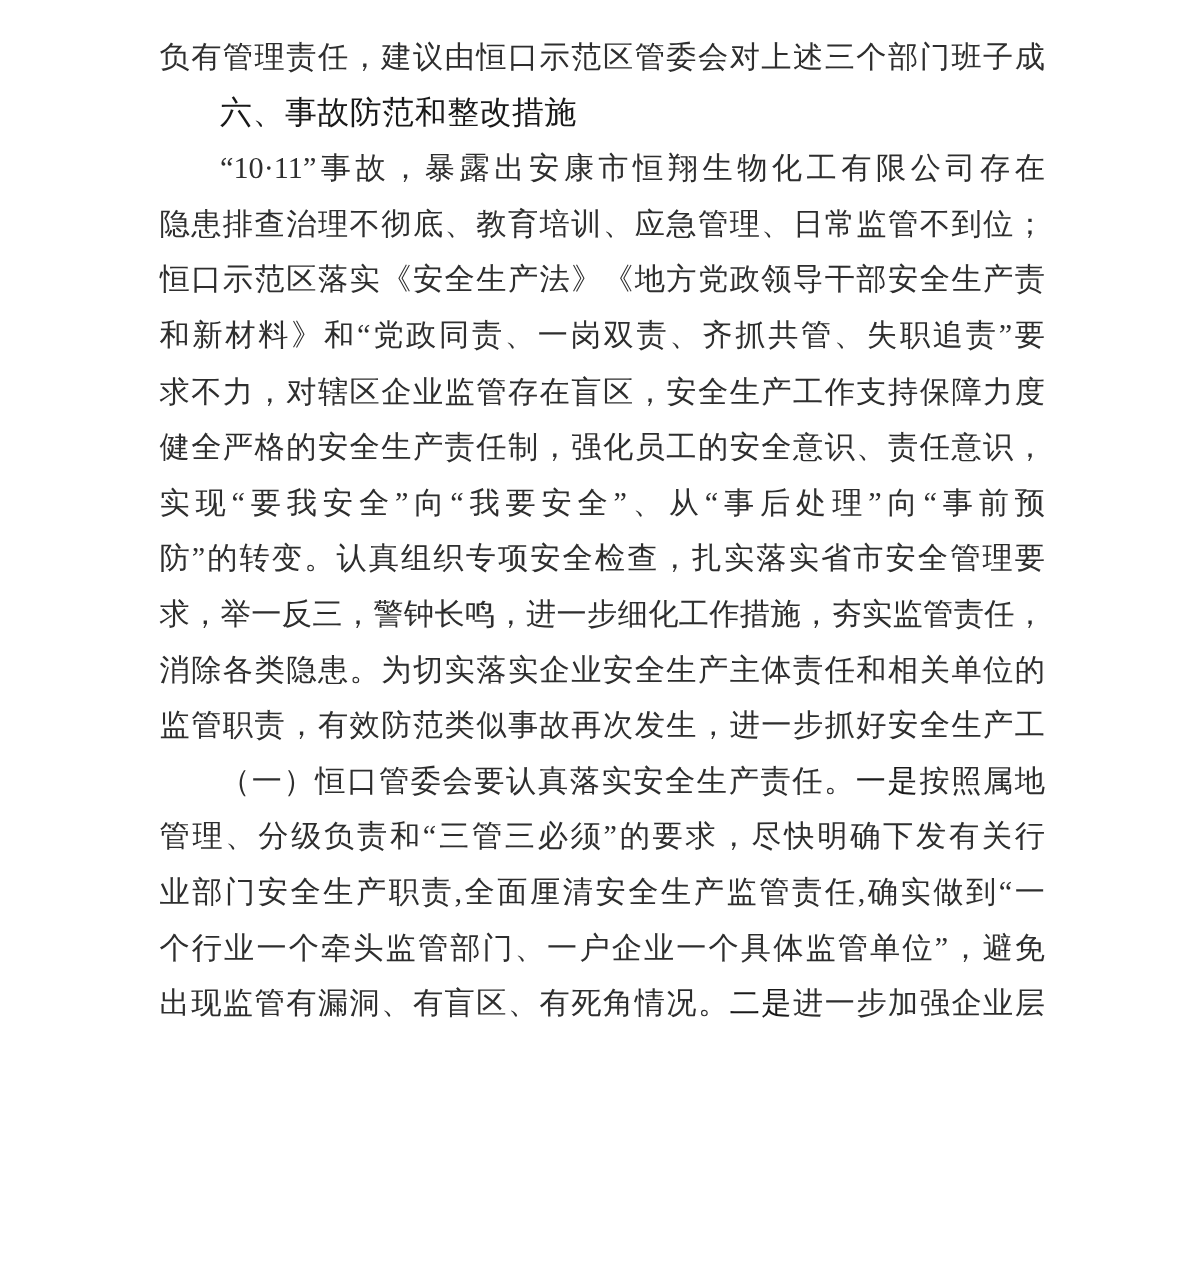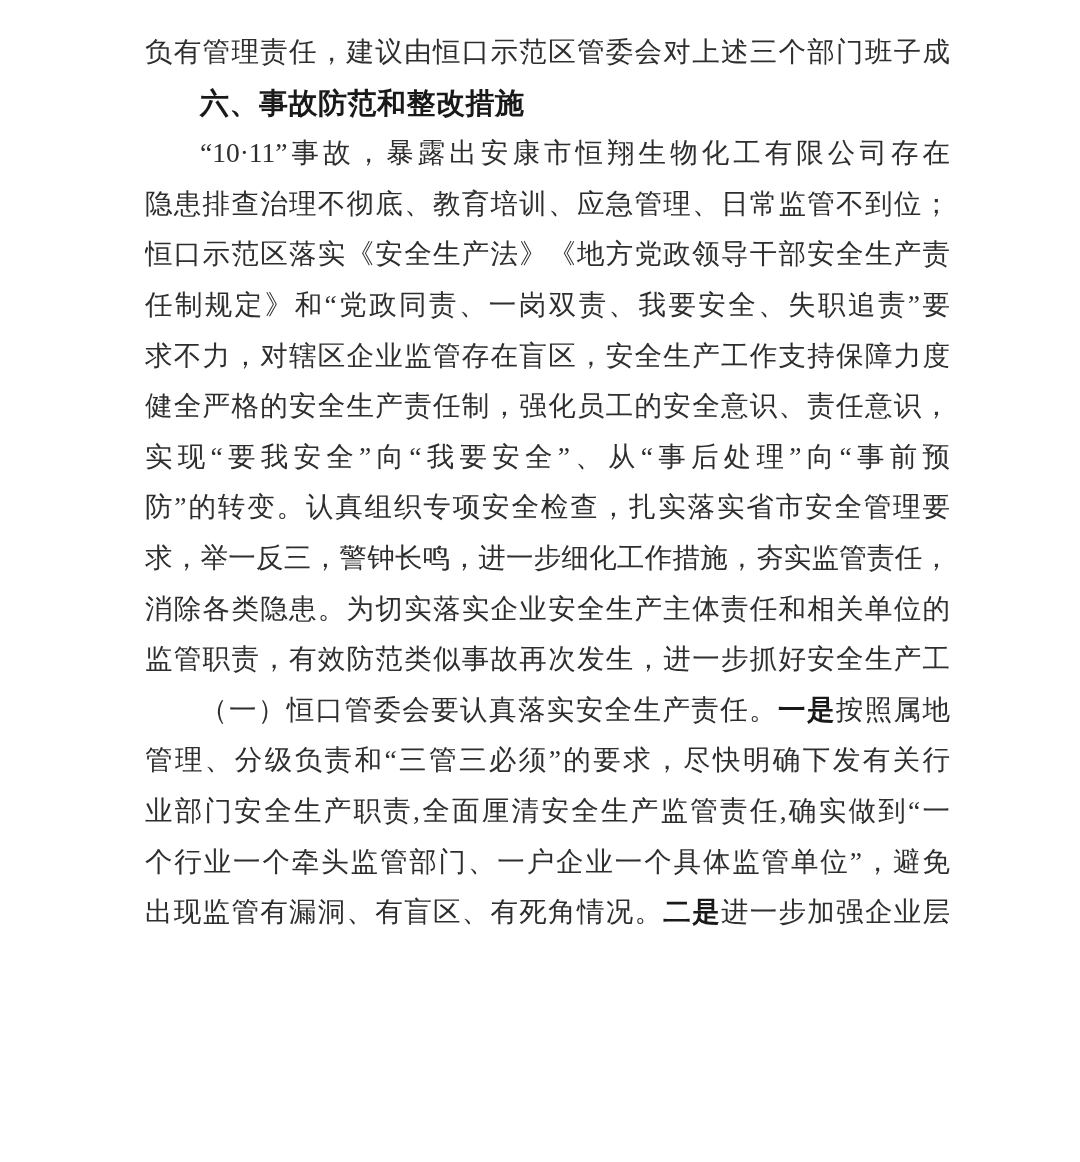--- a/index.html
+++ b/index.html
@@ -38,36 +38,36 @@
     text-indent: 55px;
   }
   .line.heading {
     font-family: "Liberation Sans", "DejaVu Sans", sans-serif;
     font-weight: 700;
     font-size: 29px;
     color: #151515;
     letter-spacing: 0.5px;
   }
   .bold-run {
-    font-weight: 700;
+    font-weight: 400;
     font-family: "Liberation Sans", "DejaVu Sans", sans-serif;
     color: #191919;
   }
 </style>
 </head>
 <body>
 
 <div class="page">
   <div class="doc">
       <div class="line justify"><span>负有管理责任，建议由恒口示范区管委会对上述三个部门班子成</span></div>
       <div class="line heading indent"><span class="bold-run">六、事故防范和整改措施</span></div>
       <div class="line indent justify"><span>“10·11”事故，暴露出安康市恒翔生物化工有限公司存在</span></div>
       <div class="line justify"><span>隐患排查治理不彻底、教育培训、应急管理、日常监管不到位；</span></div>
       <div class="line justify"><span>恒口示范区落实《安全生产法》《地方党政领导干部安全生产责</span></div>
-      <div class="line justify"><span>任制规定》和“党政同责、一岗双责、我要安全、失职追责”要</span></div>
+      <div class="line justify"><span>和新材料》和“党政同责、一岗双责、齐抓共管、失职追责”要</span></div>
       <div class="line justify"><span>求不力，对辖区企业监管存在盲区，安全生产工作支持保障力度</span></div>
       <div class="line justify"><span>健全严格的安全生产责任制，强化员工的安全意识、责任意识，</span></div>
       <div class="line justify"><span>实现“要我安全”向“我要安全”、从“事后处理”向“事前预</span></div>
       <div class="line justify"><span>防”的转变。认真组织专项安全检查，扎实落实省市安全管理要</span></div>
       <div class="line justify"><span>求，举一反三，警钟长鸣，进一步细化工作措施，夯实监管责任，</span></div>
       <div class="line justify"><span>消除各类隐患。为切实落实企业安全生产主体责任和相关单位的</span></div>
       <div class="line justify"><span>监管职责，有效防范类似事故再次发生，进一步抓好安全生产工</span></div>
       <div class="line indent justify"><span>（一）恒口管委会要认真落实安全生产责任。</span><span class="bold-run">一是</span><span>按照属地</span></div>
       <div class="line justify"><span>管理、分级负责和“三管三必须”的要求，尽快明确下发有关行</span></div>
       <div class="line justify"><span>业部门安全生产职责,全面厘清安全生产监管责任,确实做到“一</span></div>

